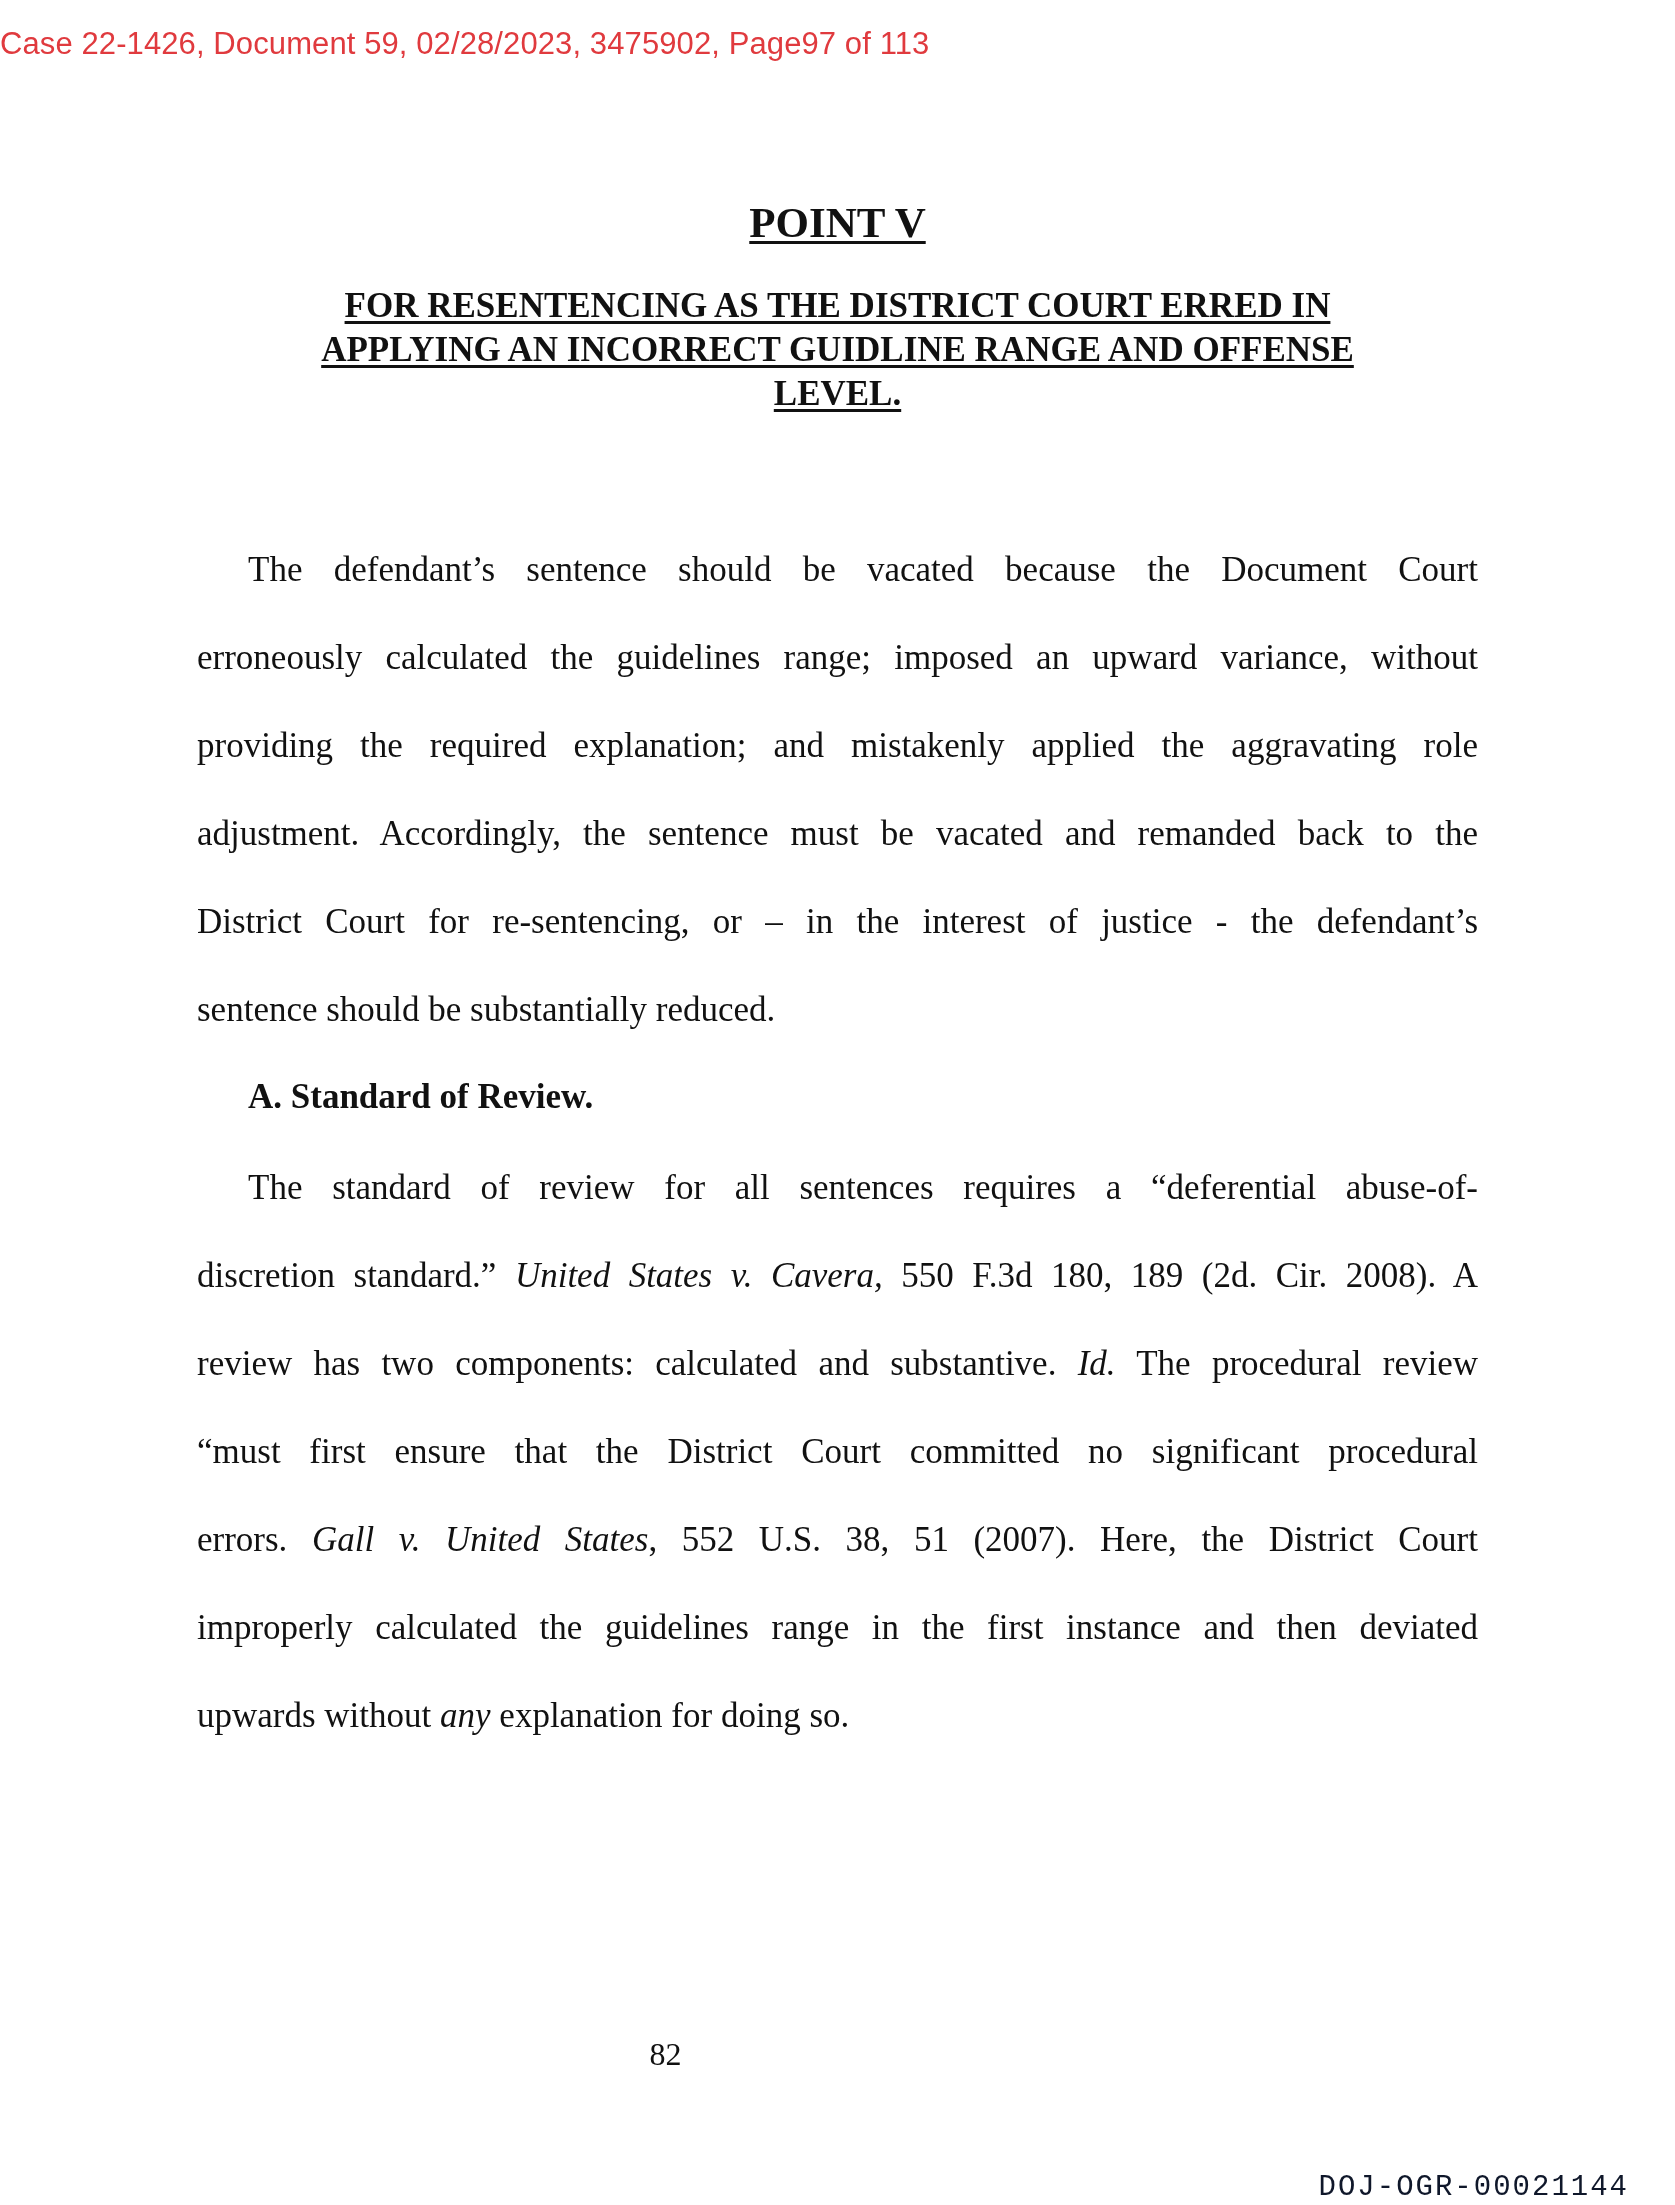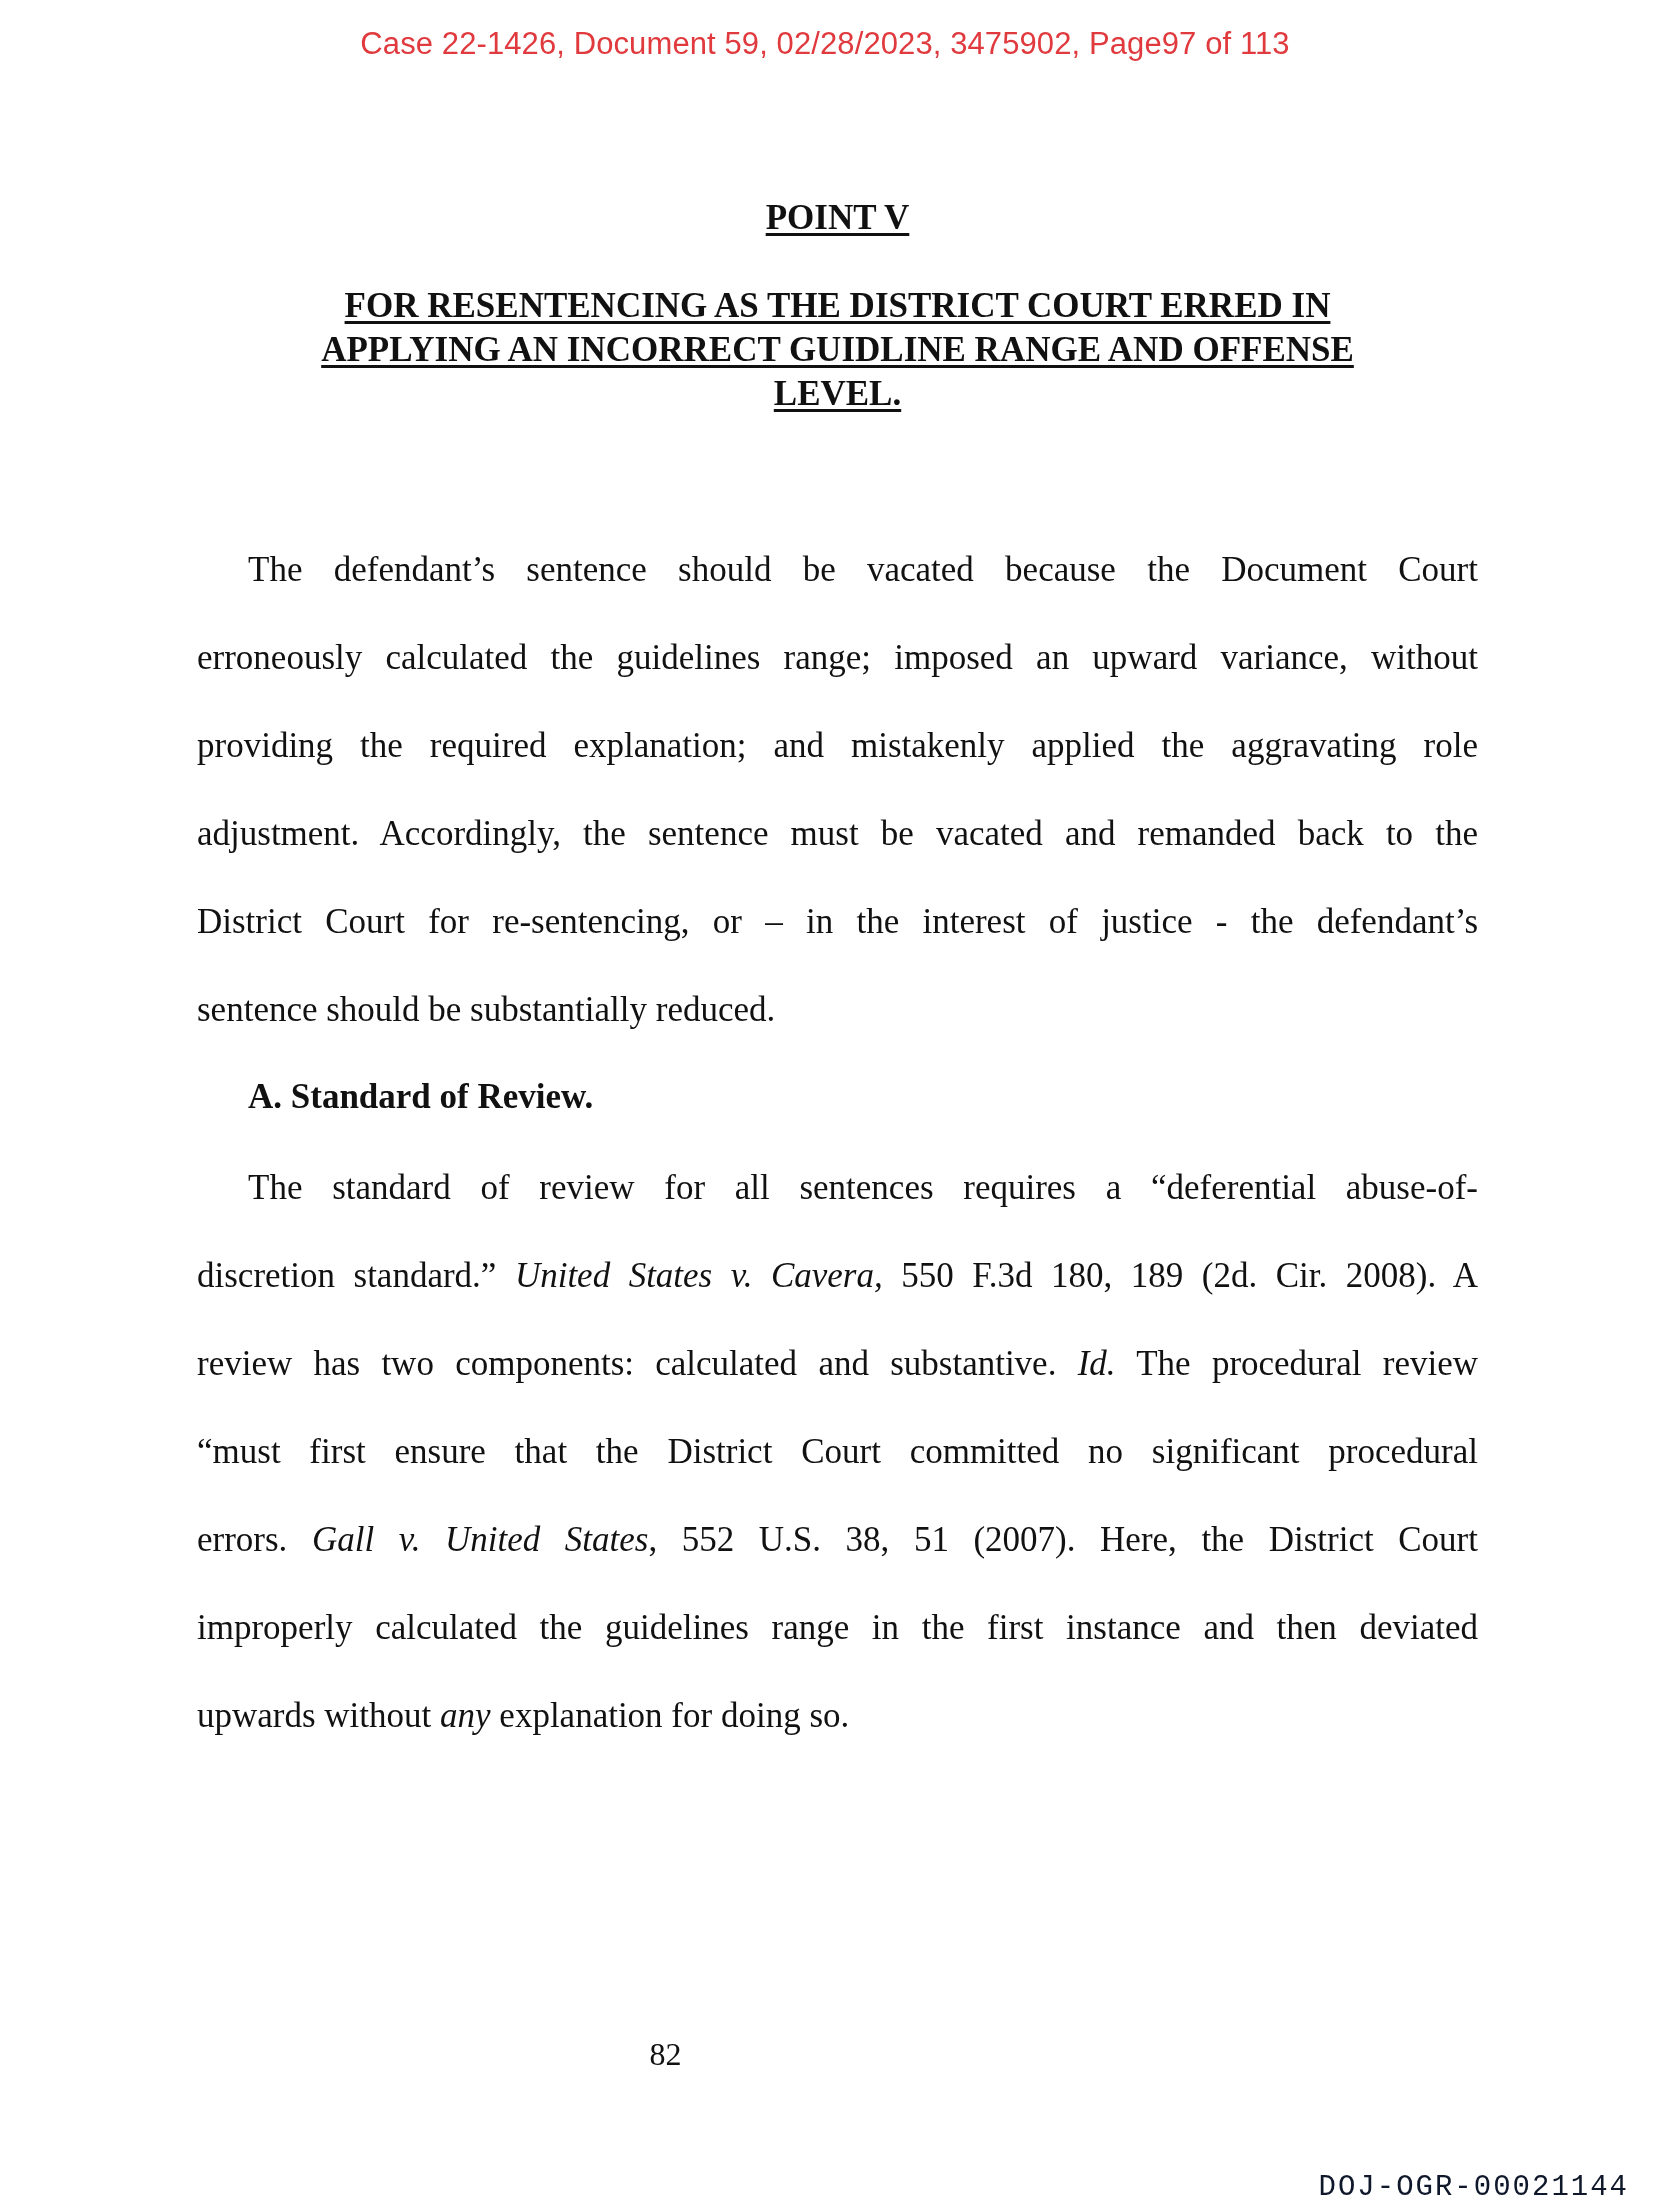--- a/index.html
+++ b/index.html
@@ -1,25 +1,25 @@
 <!DOCTYPE html>
 <html style="font-size:10.5px"><head>
 <meta charset="utf-8">
 <style>
   html, body { margin: 0; padding: 0; background: #ffffff; }
   body { width: 1675px; height: 2205px; position: relative; overflow: hidden; }
   .serif { font-family: "Liberation Serif", "DejaVu Serif", serif; color: #111; }
   .stamp {
-    position: absolute; top: 26px; left: 0; width: 1650px; text-align: center;
+    position: absolute; top: 26px; left: 0; width: 1650px; text-align: left;
     font-family: "Liberation Sans", "DejaVu Sans", sans-serif; font-size: 31px; color: #e03a3e;
     letter-spacing: 0.1px;
   }
   .point {
     position: absolute; top: 198px; left: 0; width: 1675px; text-align: center;
-    font-size: 35px; font-weight: bold; text-decoration: underline; text-decoration-thickness: 2.6px; text-underline-offset: 4px;
+    font-size: 43px; font-weight: bold; text-decoration: underline; text-decoration-thickness: 2.6px; text-underline-offset: 4px;
   }
   .heading {
     position: absolute; top: 284px; left: 197px; width: 1281px; text-align: center;
     font-size: 35px; font-weight: bold; line-height: 44px;
   }
   .heading span { display: block; text-decoration: underline; text-decoration-thickness: 2.6px; text-underline-offset: 4px; }
   .para {
     position: absolute; left: 197px; width: 1281px;
     font-size: 35px; line-height: 88px; text-align: justify; margin: 0;
   }

